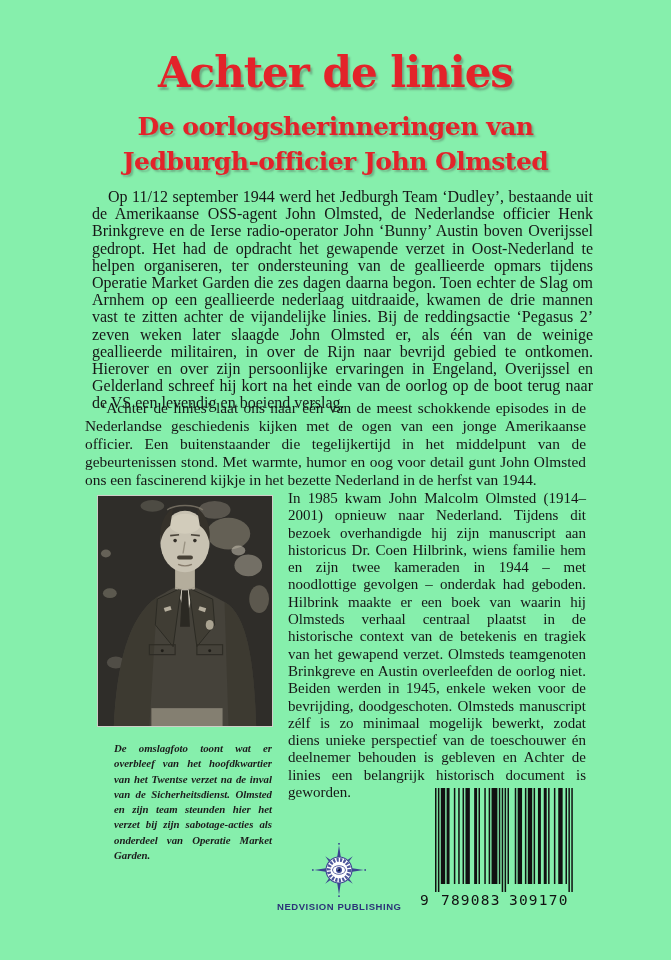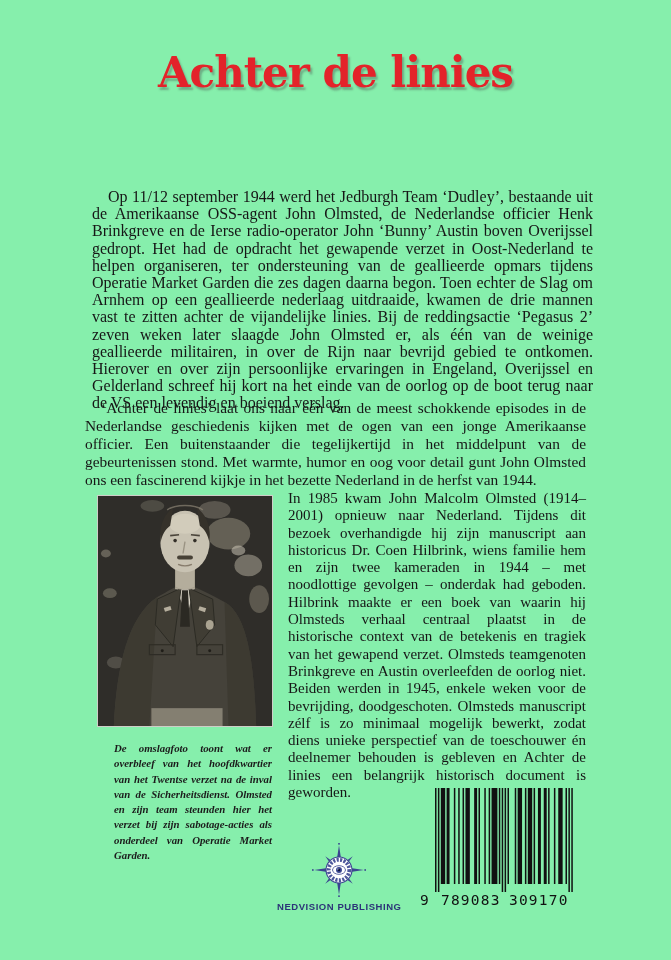--- a/index.html
+++ b/index.html
@@ -49,20 +49,22 @@
     font-family:"DejaVu Sans Mono", monospace; font-size:14.5px; fill:#111111;
     letter-spacing:1.2px;
   }
 </style>
 </head>
 <body>
 
 <div class="page">
 
   <div class="title">Achter de linies</div>
+  <div class="subtitle l1">De oorlogsherinneringen van</div>
+  <div class="subtitle l2">Jedburgh-officier John Olmsted</div>
 
   <div class="para p1">Op 11/12 september 1944 werd het Jedburgh Team ‘Dudley’, bestaande uit de Amerikaanse OSS-agent John Olmsted, de Nederlandse officier Henk Brinkgreve en de Ierse radio-operator John ‘Bunny’ Austin boven Overijssel gedropt. Het had de opdracht het gewapende verzet in Oost-Nederland te helpen organiseren, ter ondersteuning van de geallieerde opmars tijdens Operatie Market Garden die zes dagen daarna begon. Toen echter de Slag om Arnhem op een geallieerde nederlaag uitdraaide, kwamen de drie mannen vast te zitten achter de vijandelijke linies. Bij de reddingsactie ‘Pegasus 2’ zeven weken later slaagde John Olmsted er, als één van de weinige geallieerde militairen, in over de Rijn naar bevrijd gebied te ontkomen. Hierover en over zijn persoonlijke ervaringen in Engeland, Overijssel en Gelderland schreef hij kort na het einde van de oorlog op de boot terug naar de VS een levendig en boeiend verslag.</div>
   <div class="para p2">‘Achter de linies’ laat ons naar één van de meest schokkende episodes in de Nederlandse geschiedenis kijken met de ogen van een jonge Amerikaanse officier. Een buitenstaander die tegelijkertijd in het middelpunt van de gebeurtenissen stond. Met warmte, humor en oog voor detail gunt John Olmsted ons een fascinerend kijkje in het bezette Nederland in de herfst van 1944.</div>
   <div class="para p3">In 1985 kwam John Malcolm Olmsted (1914–2001) opnieuw naar Nederland. Tijdens dit bezoek overhandigde hij zijn manuscript aan historicus Dr. Coen Hilbrink, wiens familie hem en zijn twee kameraden in 1944 – met noodlottige gevolgen – onderdak had geboden. Hilbrink maakte er een boek van waarin hij Olmsteds verhaal centraal plaatst in de historische context van de betekenis en tragiek van het gewapend verzet. Olmsteds teamgenoten Brinkgreve en Austin overleefden de oorlog niet. Beiden werden in 1945, enkele weken voor de bevrijding, doodgeschoten. Olmsteds manuscript zélf is zo minimaal mogelijk bewerkt, zodat diens unieke perspectief van de toeschouwer én deelnemer behouden is gebleven en Achter de linies een belangrijk historisch document is geworden.</div>
 
   <div class="photo">
     <svg viewBox="0 0 176 232" preserveAspectRatio="none">
       <rect x="0" y="0" width="176" height="232" fill="#2f2d29"></rect>
 
       <ellipse cx="132" cy="38" rx="22" ry="16" fill="#8f8a7a" opacity="0.55"></ellipse>

